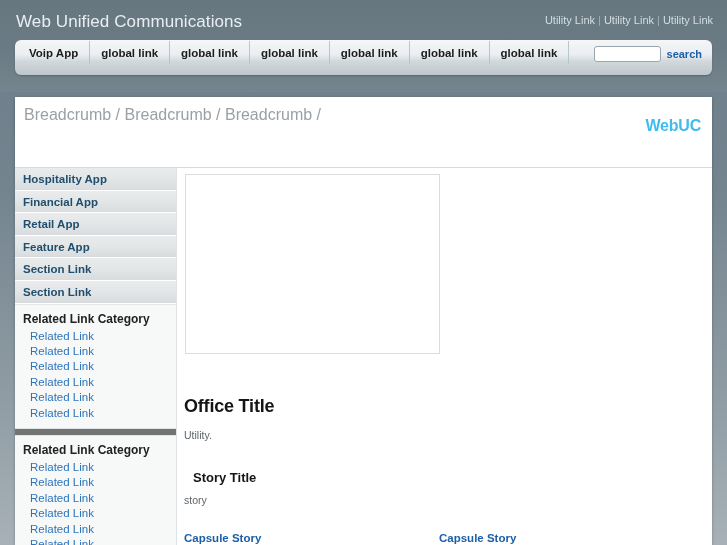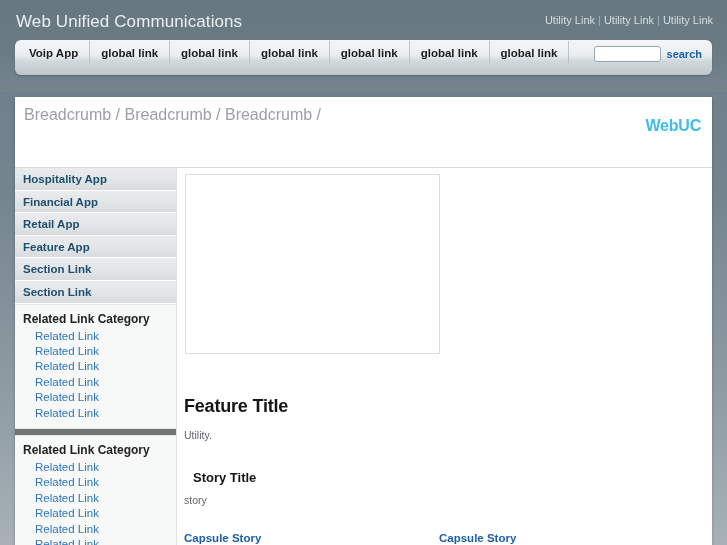--- a/index.html
+++ b/index.html
@@ -182,23 +182,24 @@
     font-weight: bold;
     color: #222222;
     padding: 0 0 3px 8px;
     white-space: nowrap;
   }
   .related-link {
     display: block;
     font-size: 11.5px;
     color: #2e75bb;
     text-decoration: none;
-    padding: 0 0 0 20px;
+    padding: 0 0 0 4px;
     line-height: 15.4px;
     white-space: nowrap;
+    margin-left: 11px;
   }
   .related-block.second { margin-top: 6px; }
 
   
   #main {
     flex: 1 1 auto;
     position: relative;
     padding: 0;
   }
   #feature-image {
@@ -320,21 +321,21 @@
           <a class="related-link" href="#">Related Link</a>
           <a class="related-link" href="#">Related Link</a>
           <a class="related-link" href="#">Related Link</a>
         </div>
       </div>
 
       <div id="main">
 
         <div id="feature-image"></div>
 
-        <h2 id="feature-title">Feature Title</h2>
+        <h2 id="feature-title">Office Title</h2>
         <p id="feature-body">Utility.</p>
 
         <h3 id="story-title">Story Title</h3>
         <p id="story-body">story</p>
 
         <a class="capsule" id="capsule-1" href="#">Capsule Story</a>
         <a class="capsule" id="capsule-2" href="#">Capsule Story</a>
       </div>
     </div>
   </div>

